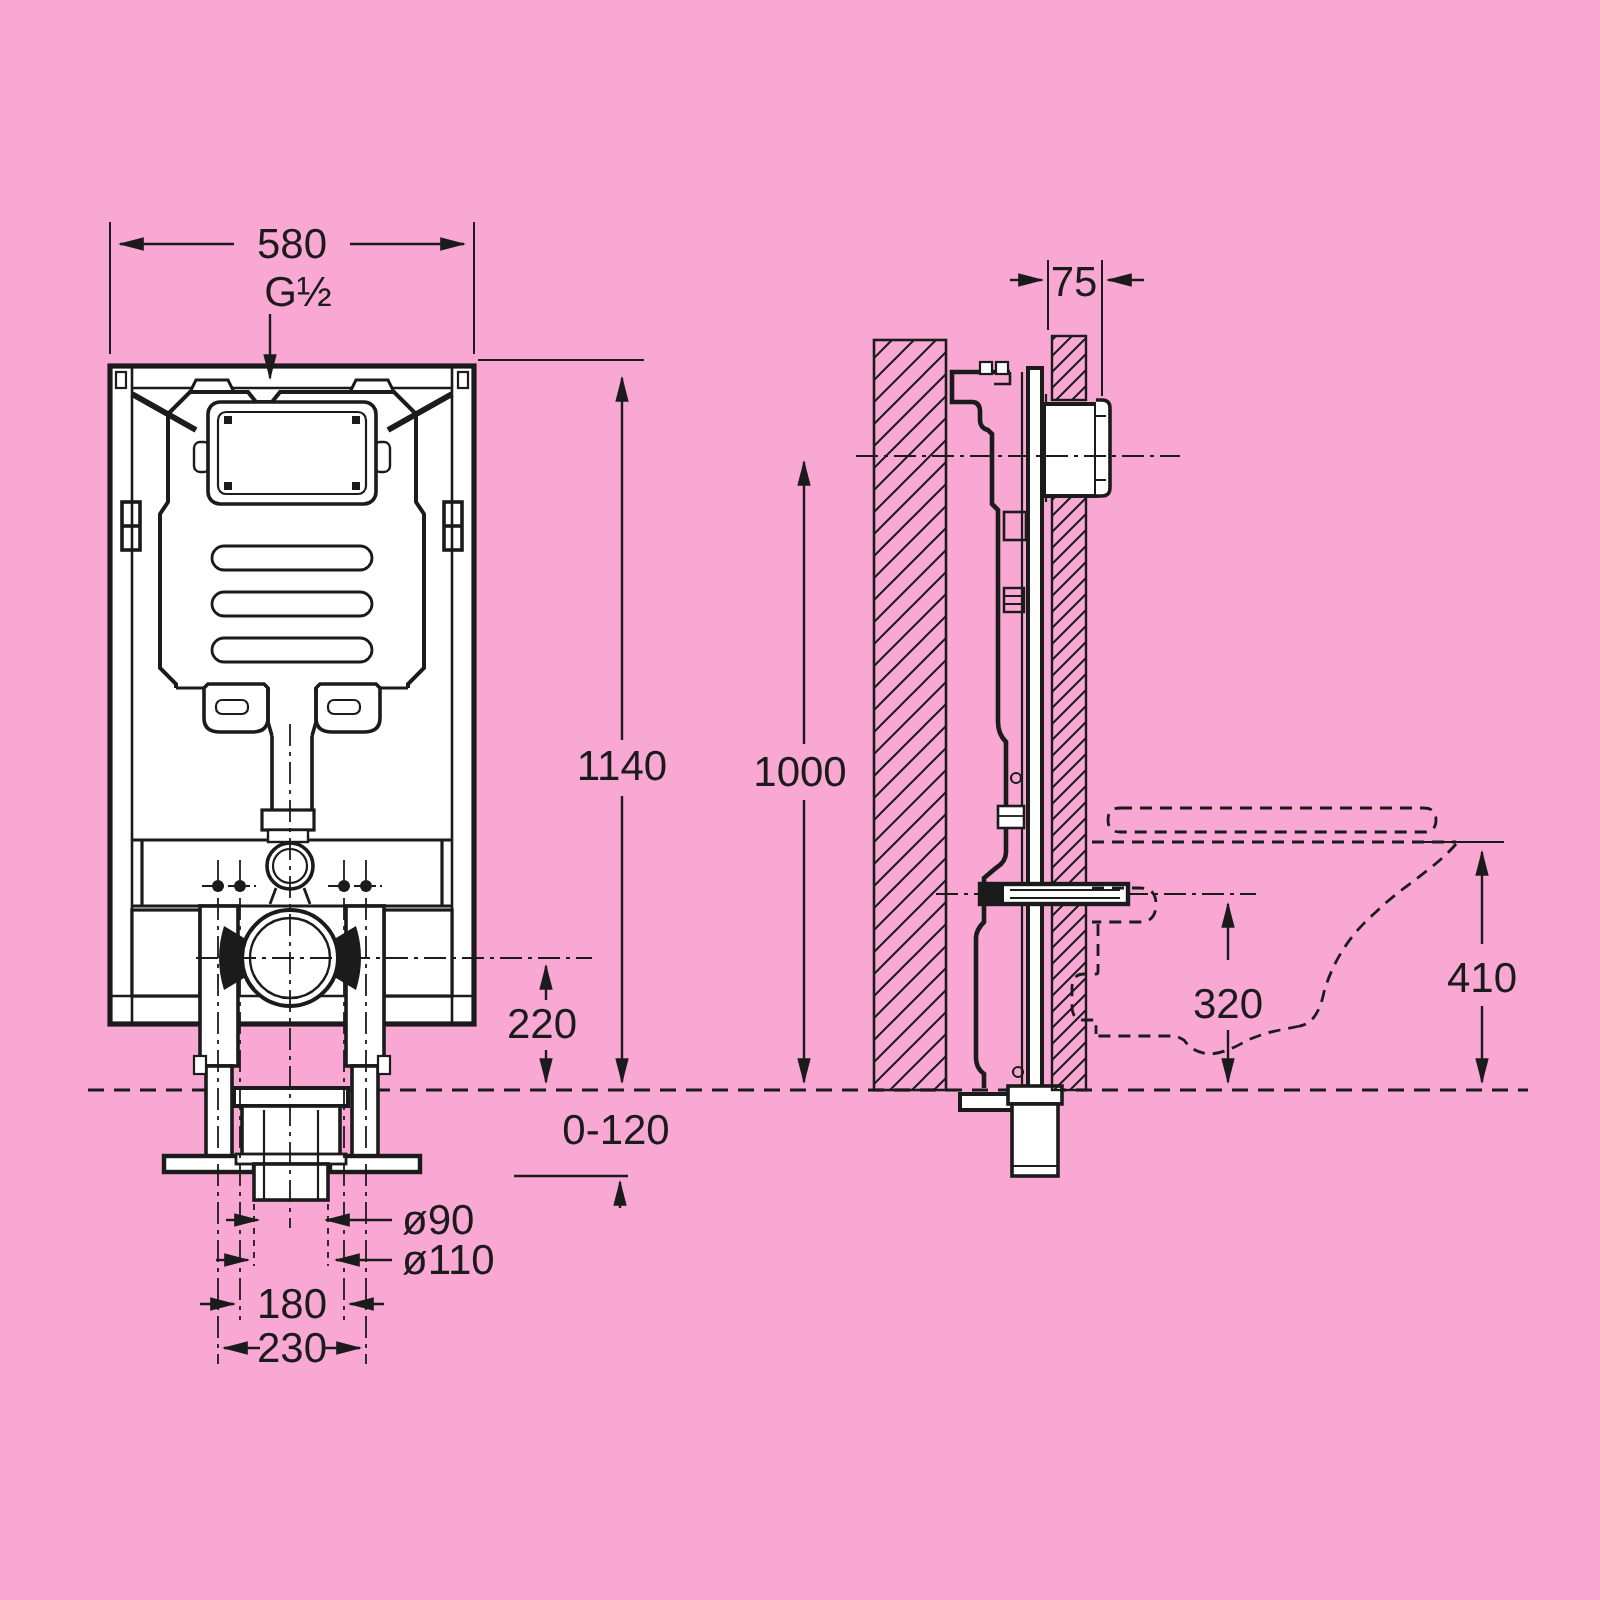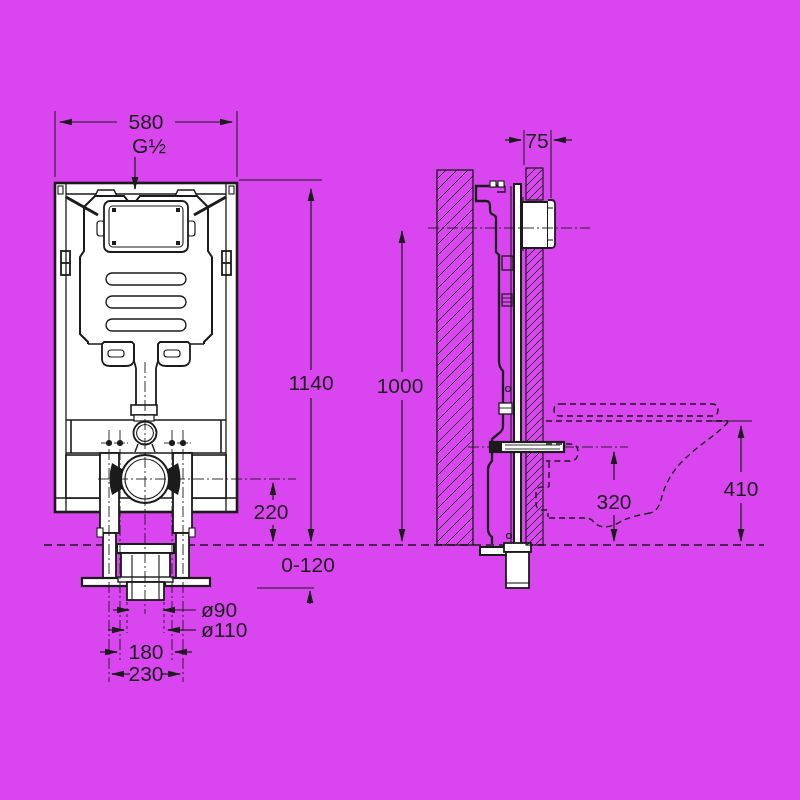--- a/index.html
+++ b/index.html
@@ -1,16 +1,16 @@
 <!DOCTYPE html>
 <html><head>
 <meta charset="utf-8">
 <style>
   html,body{margin:0;padding:0;background:#ffffff;}
-  .stage{position:relative;width:800px;height:800px;background:#d946ef;overflow:hidden;}
+  .stage{position:relative;width:800px;height:800px;background:#f9a8d4;overflow:hidden;}
   svg{position:absolute;left:0;top:0;}
   .dim-text{font-family:"Liberation Sans", sans-serif;font-size:21px;fill:#1b1b1b;}
   .ln{stroke:#1b1b1b;fill:none;}
   .white{fill:#ffffff;}
 </style>
 </head>
 <body>
 
 <div class="stage">
 <svg width="800" height="800" viewBox="0 0 800 800">

